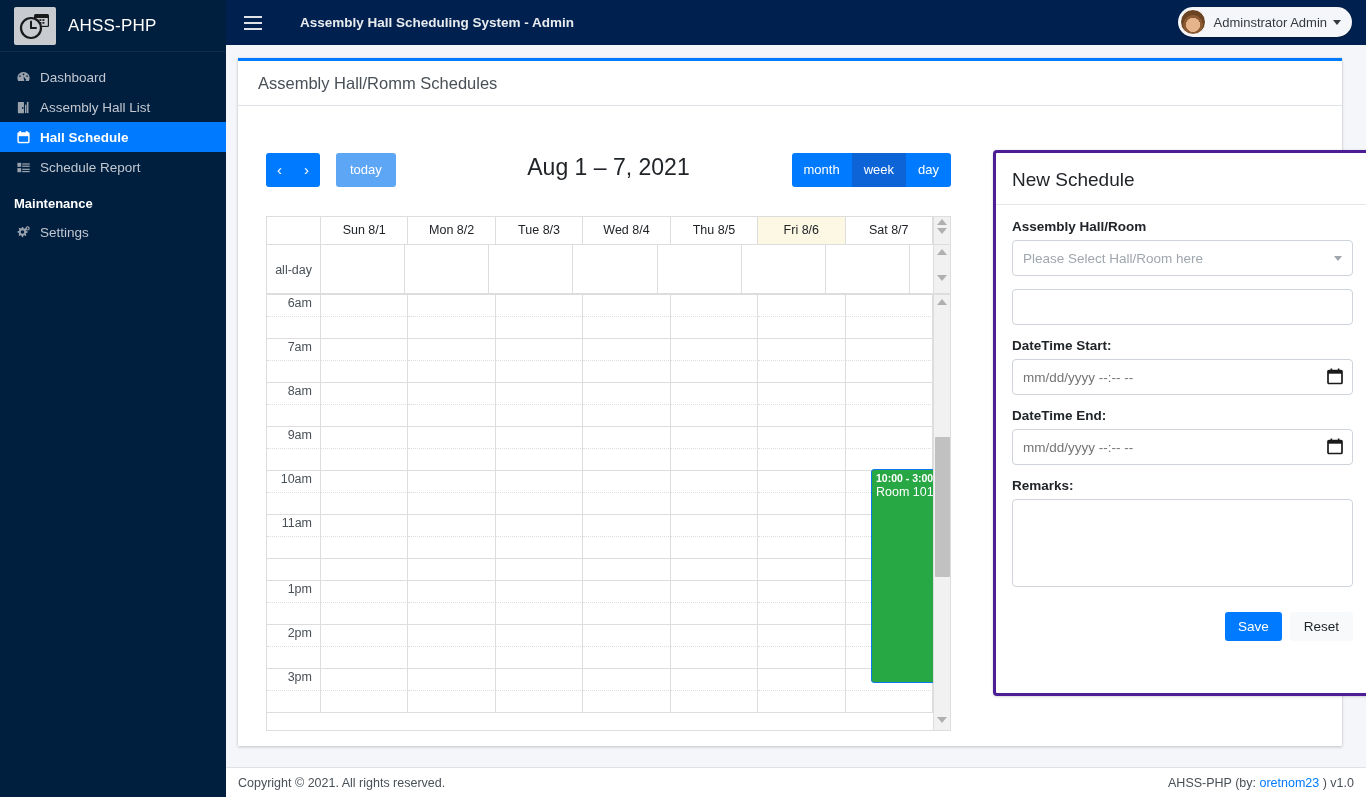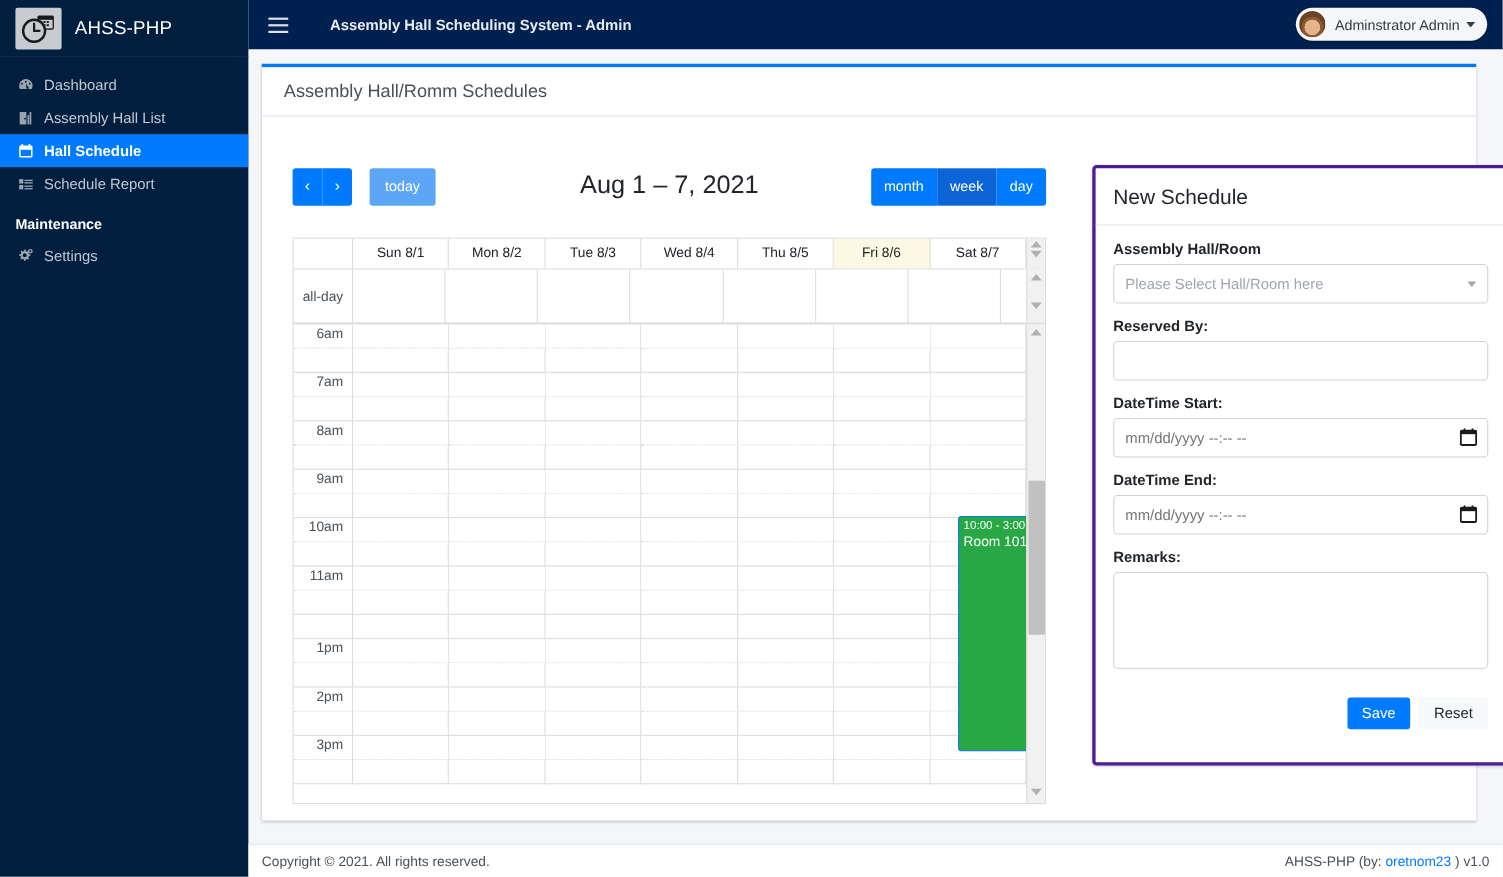--- a/index.html
+++ b/index.html
@@ -227,21 +227,21 @@
     position: absolute;
     background: #28a745;
     border: 1px solid #0d78e8;
     border-radius: 3px;
     color: #fff;
     padding: 2px 4px;
     overflow: hidden;
     cursor: pointer;
     line-height: 1.25;
   }
-  .evt-time { font-size: 10.5px; font-weight: normal; }
+  .evt-time { font-size: 10.5px; font-weight: bold; }
   .evt-title { font-size: 12.5px; }
 
   
   .sb {
     position: absolute; right: 0;
     width: 17px;
     background: #f1f1f1;
     border-left: 1px solid #ddd;
   }
   .sb-arrow {
@@ -736,21 +736,20 @@
 
           <div class="fgroup">
             <label class="flabel">Assembly Hall/Room</label>
             <div class="fselect">
               <span>Please Select Hall/Room here</span>
               <span class="sel-caret"></span>
             </div>
           </div>
 
           <div class="fgroup">
-            <label class="flabel">Reserved By:</label>
             <input class="finput" type="text" value="" style="">
           </div>
 
           <div class="fgroup">
             <label class="flabel">DateTime Start:</label>
             <div class="dt-wrap">
               <input class="finput" type="text" placeholder="mm/dd/yyyy --:-- --" style="">
               <span class="dt-ico">
                 <svg width="16" height="17" viewBox="0 0 16 17">
                   <rect x="1" y="2.5" width="14" height="13" rx="1" fill="none" stroke="#1a1a1a" stroke-width="1.7"></rect>

